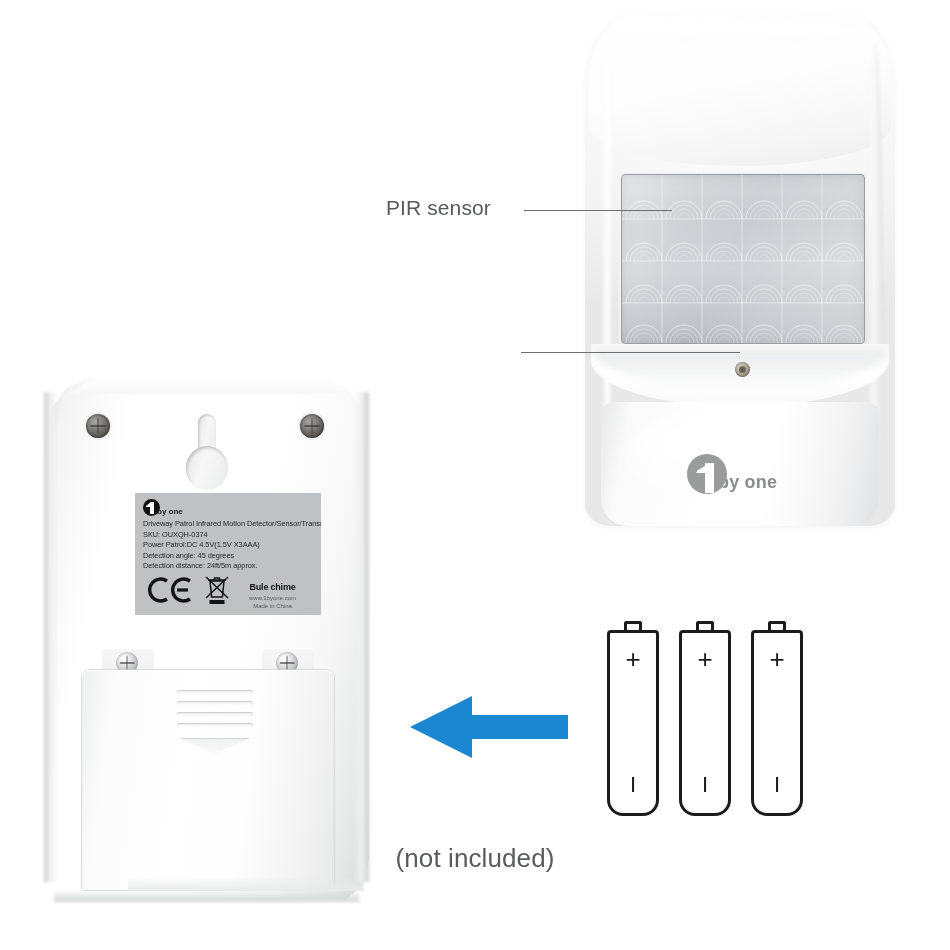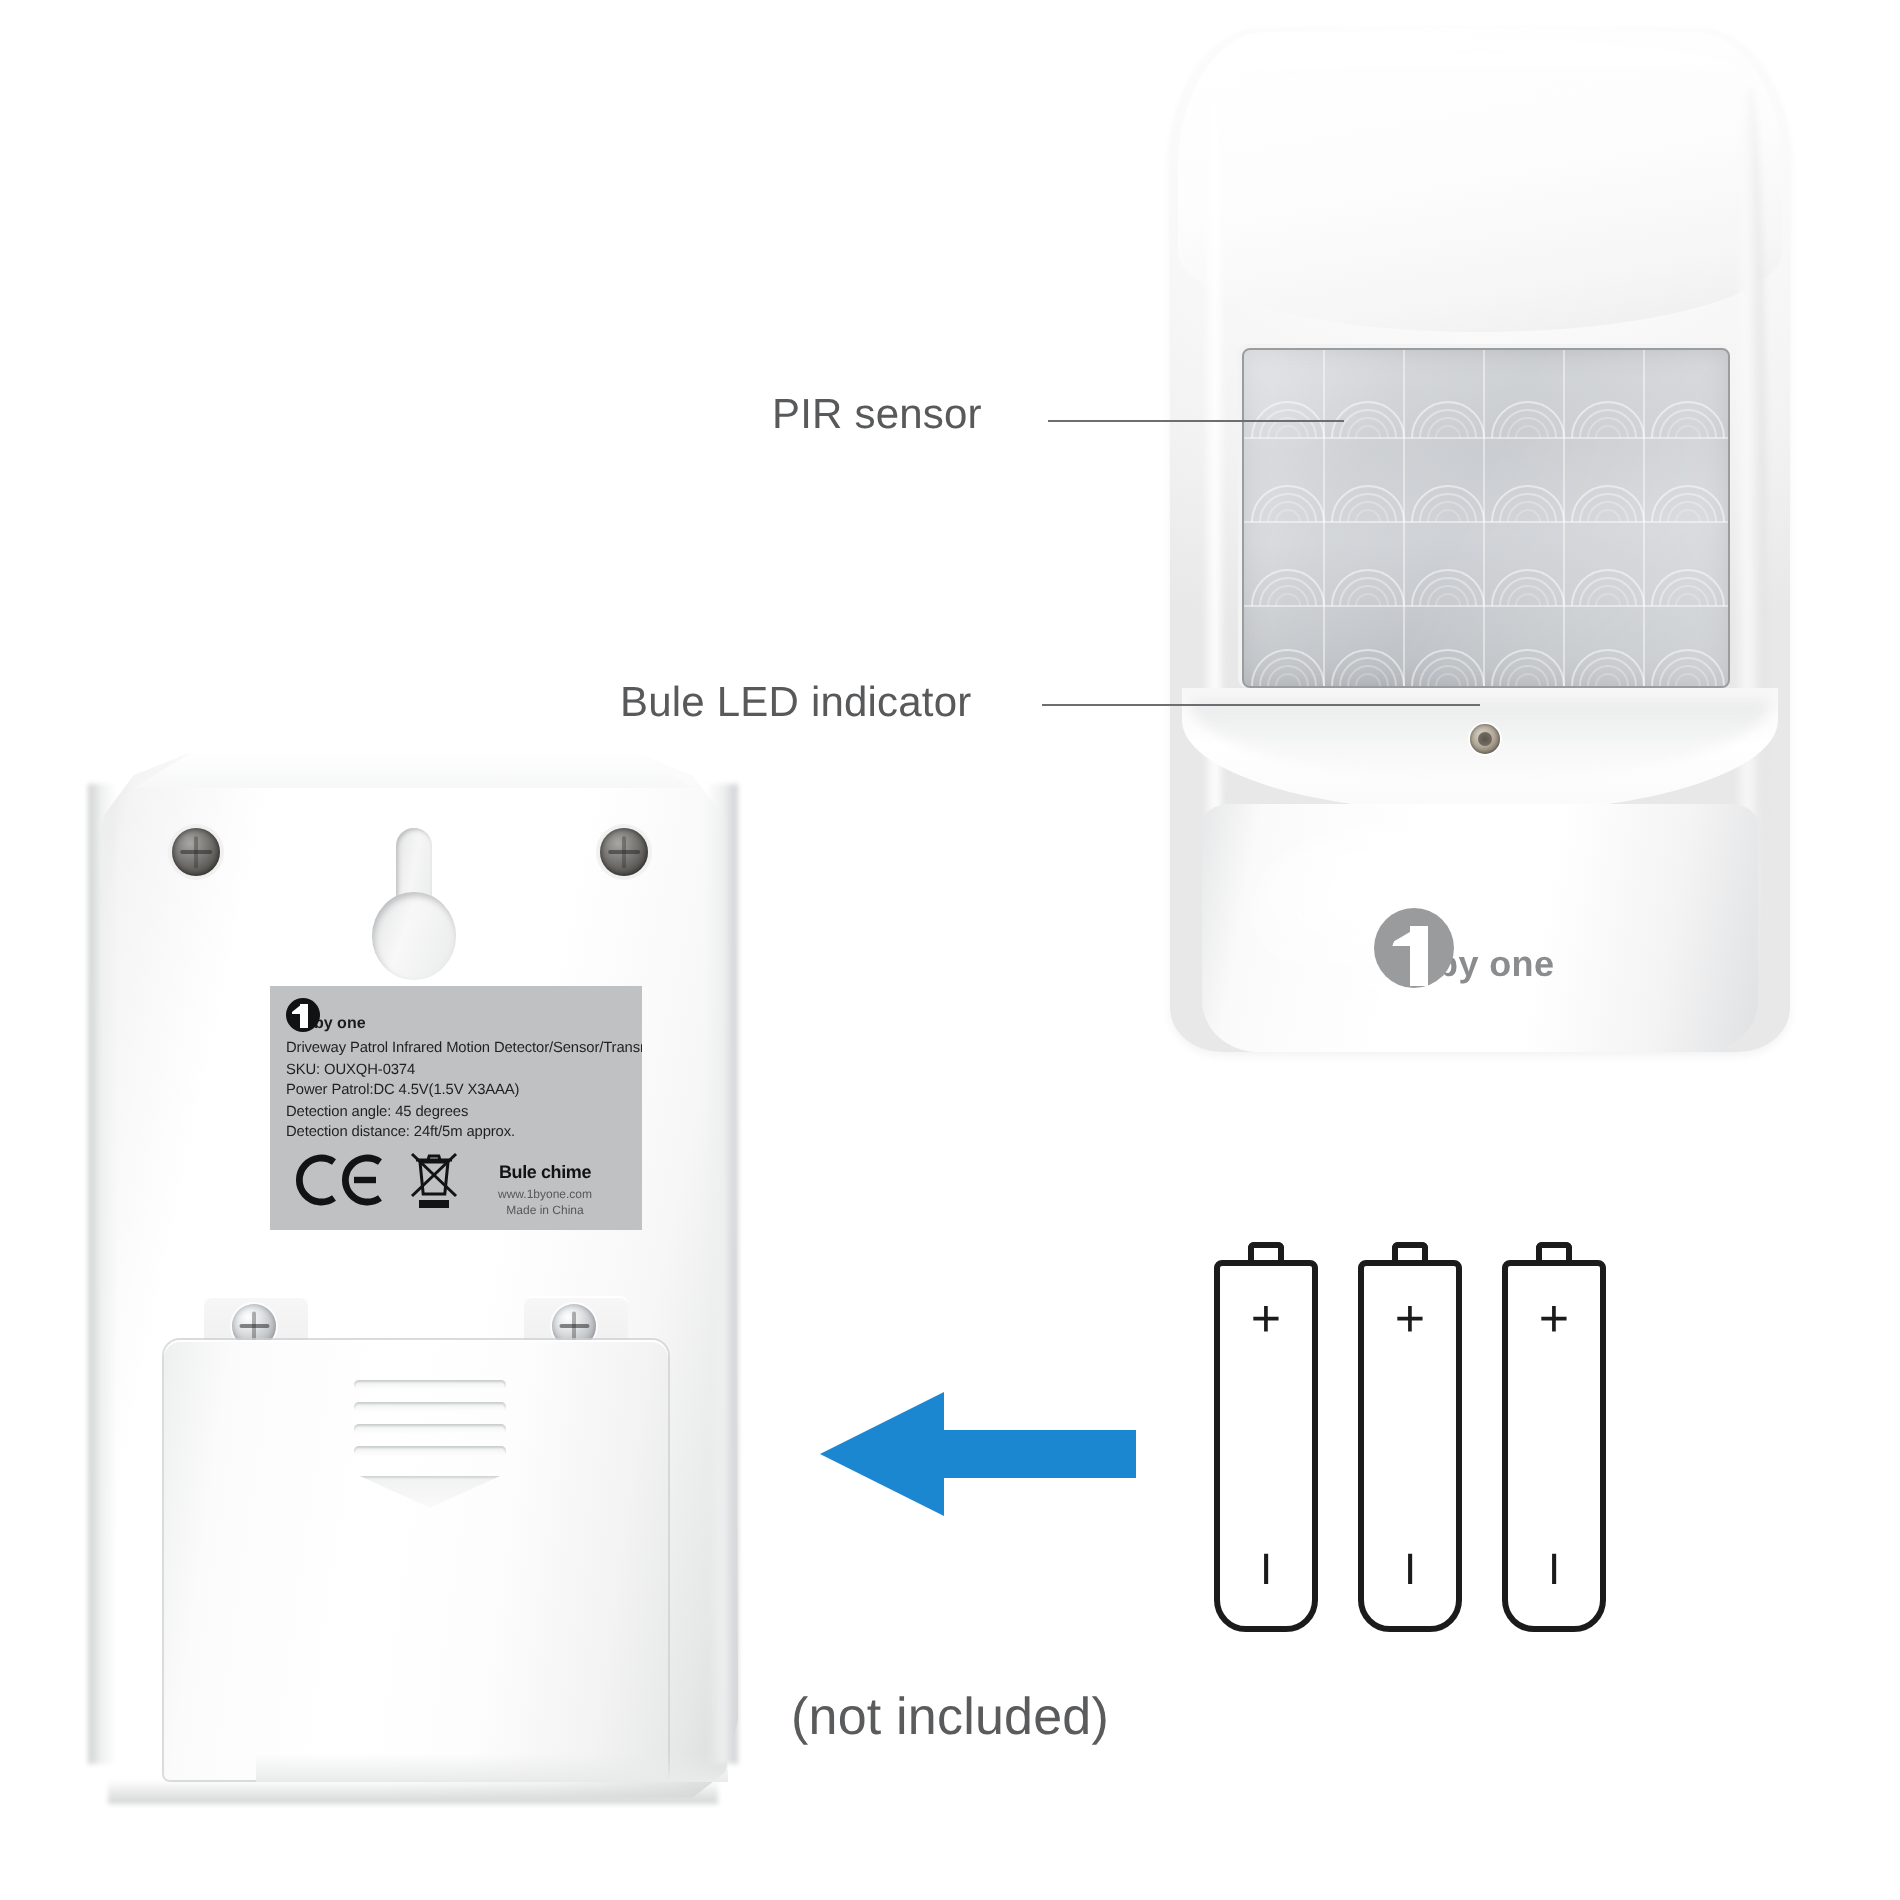--- a/index.html
+++ b/index.html
@@ -513,21 +513,20 @@
         <span class="r" style="top:33px;"></span>
       </div>
       <div class="bc-chev"></div>
       <div class="bc-bottom-notch"></div>
     </div>
   </div>
 
   <div class="anno-label" style="left:386px;top:196px;">PIR sensor</div>
   <div class="leader" style="left:524px;top:210px;width:148px;"></div>
 
-  <div class="anno-label" style="left:310px;top:340px;">Bule LED indicator</div>
   <div class="leader" style="left:521px;top:352px;width:219px;"></div>
 
   <div id="arrow">
     <svg width="158" height="66" viewBox="0 0 158 66">
       <path d="M0 33 L62 2 L62 21 L158 21 L158 45 L62 45 L62 64 Z" fill="#1b87d0"></path>
     </svg>
   </div>
 
   <div id="batteries">
     <div class="batt" style="left:0px;">

